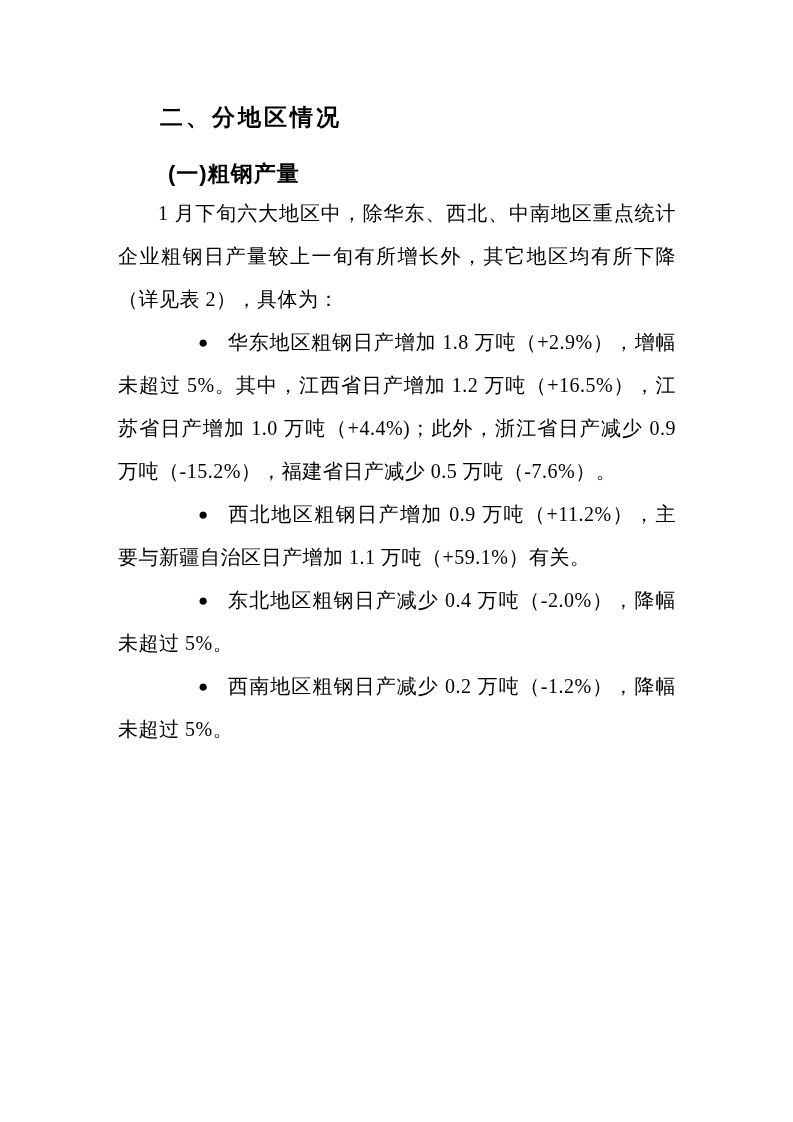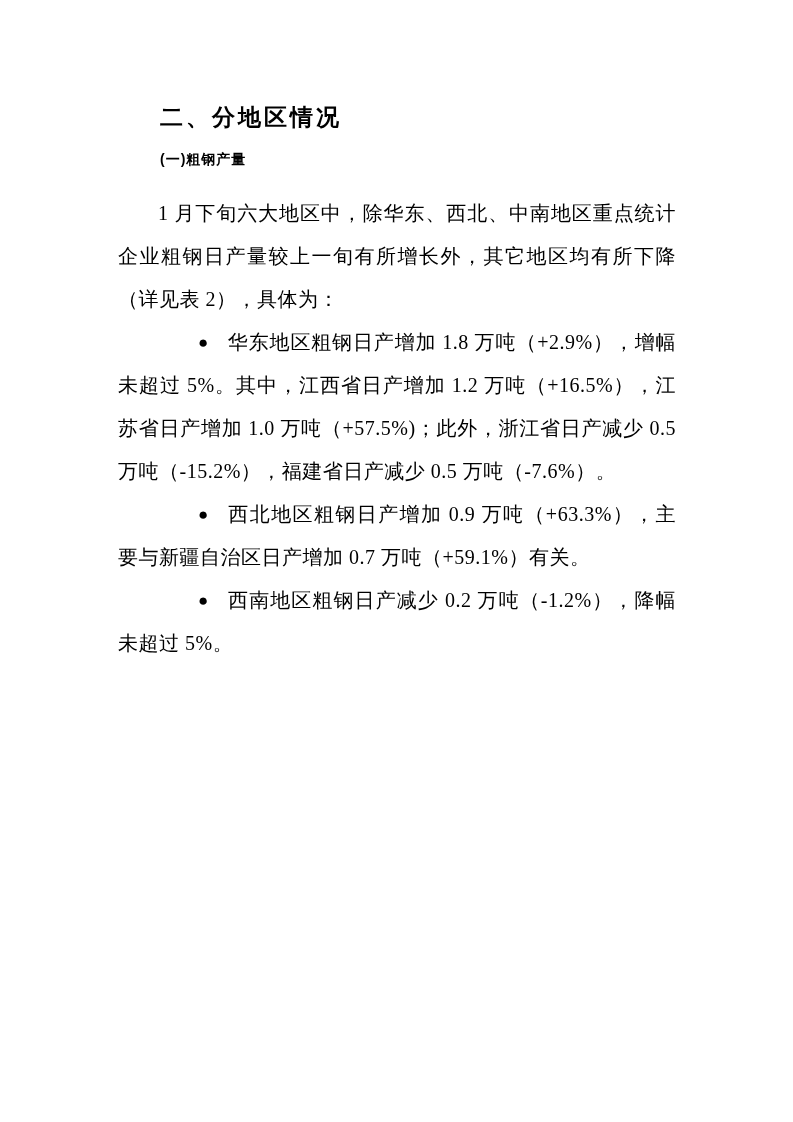--- a/index.html
+++ b/index.html
@@ -24,24 +24,24 @@
     font-family: "Liberation Sans", "DejaVu Sans", sans-serif;
     font-weight: bold;
     font-size: 23px;
     letter-spacing: 3px;
     color: #000000;
   }
   .subsection-heading {
     position: absolute;
     top: 151px;
     left: 160px;
-    margin: 0;
+    margin: 8px;
     font-family: "Liberation Sans", "DejaVu Sans", sans-serif;
     font-weight: bold;
-    font-size: 14px;
+    font-size: 22px;
     letter-spacing: 1px;
     color: #000000;
   }
   .body-text {
     position: absolute;
     top: 192px;
     left: 118px;
     width: 558px;
     font-size: 20px;
     line-height: 43px;
@@ -76,25 +76,26 @@
 <div class="page">
 
   <h1 class="section-heading">二、分地区情况</h1>
 
   <h2 class="subsection-heading">(一)粗钢产量</h2>
 
   <div class="body-text">
 
     <p>1 月下旬六大地区中，除华东、西北、中南地区重点统计企业粗钢日产量较上一旬有所增长外，其它地区均有所下降（详见表 2），具体为：</p>
 
-    <p><span class="bullet-marker">●</span><span>华东地区粗钢日产增加 1.8 万吨（+2.9%），增幅未超过 5%。其中，江西省日产增加 1.2 万吨（+16.5%），江苏省日产增加 1.0 万吨（+57.5%)；此外，浙江省日产减少 0.5 万吨（-15.2%），福建省日产减少 0.5 万吨（-7.6%）。</span></p>
+    <p><span class="bullet-marker">●</span><span>华东地区粗钢日产增加 1.8 万吨（+2.9%），增幅未超过 5%。其中，江西省日产增加 1.2 万吨（+16.5%），江苏省日产增加 1.0 万吨（+4.4%)；此外，浙江省日产减少 0.9 万吨（-15.2%），福建省日产减少 0.5 万吨（-7.6%）。</span></p>
 
-    <p><span class="bullet-marker">●</span><span>西北地区粗钢日产增加 0.9 万吨（+63.3%），主要与新疆自治区日产增加 0.7 万吨（+59.1%）有关。</span></p>
+    <p><span class="bullet-marker">●</span><span>西北地区粗钢日产增加 0.9 万吨（+11.2%），主要与新疆自治区日产增加 1.1 万吨（+59.1%）有关。</span></p>
 
 
+    <p><span class="bullet-marker">●</span><span>东北地区粗钢日产减少 0.4 万吨（-2.0%），降幅未超过 5%。</span></p>
 
 
     <p><span class="bullet-marker">●</span><span>西南地区粗钢日产减少 0.2 万吨（-1.2%），降幅未超过 5%。</span></p>
 
   </div>
 
   <div class="page-footer">- 2 -</div>
 
 </div>
 

